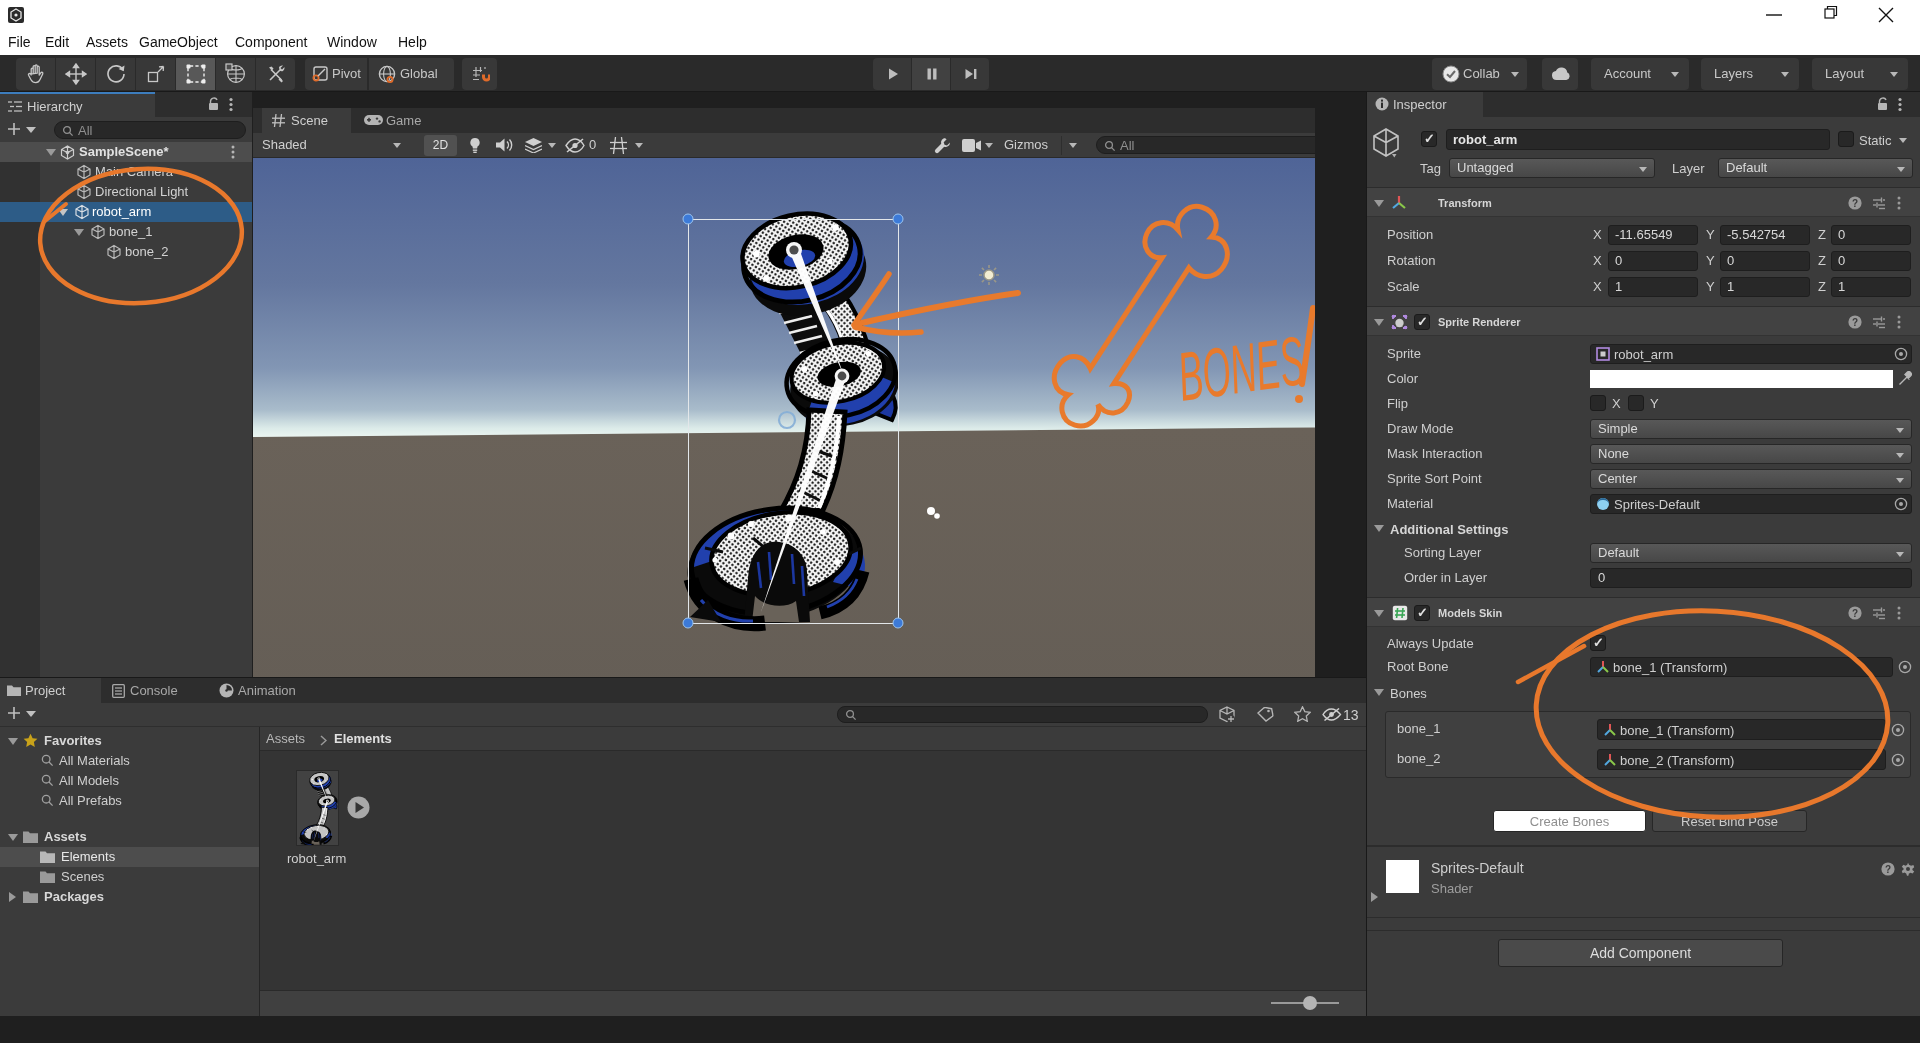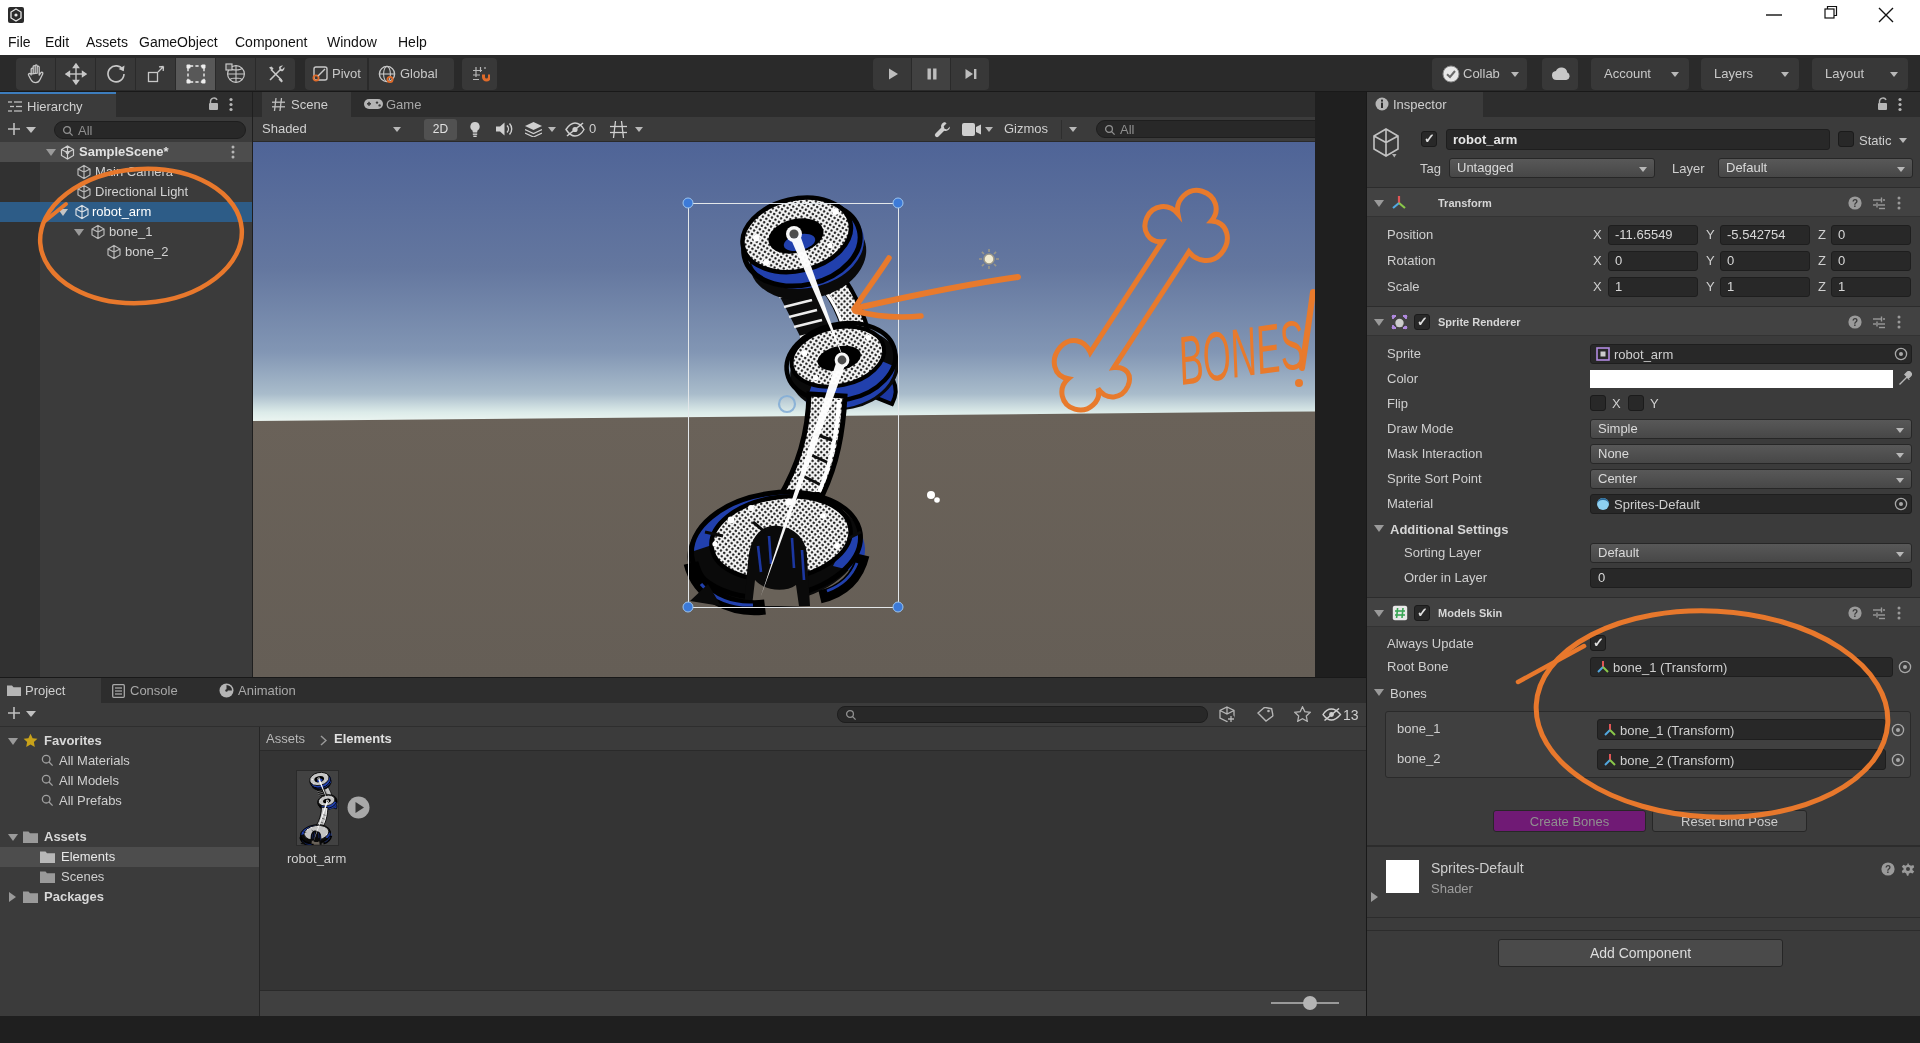--- a/index.html
+++ b/index.html
@@ -15,21 +15,21 @@
 #toolbar{left:0;top:55px;width:1920px;height:37px;background:#2a2a2a;border-bottom:1px solid #191919;}
 .tbtn{position:absolute;top:3px;height:32px;background:#383838;box-shadow:inset -1px 0 0 #2a2a2a;}
 .tbtn svg{position:absolute;left:50%;top:50%;transform:translate(-50%,-50%);}
 .ddtext{position:absolute;font-size:13px;color:#c8c8c8;line-height:32px;}
 
 .tabstrip{position:absolute;background:#2d2d2d;height:25px;}
 .tab{position:absolute;top:0;height:25px;background:#3b3b3b;}
 .tablabel{position:absolute;font-size:13px;color:#cfcfcf;line-height:25px;white-space:nowrap;}
 .tablabel.dim{color:#a8a8a8;}
 #hierarchy{left:0;top:92px;width:252px;height:586px;background:#3b3b3b;}
-#sceneview{left:253px;top:92px;width:1062px;height:586px;background:#3b3b3b;}
+#sceneview{left:253px;top:108px;width:1062px;height:586px;background:#3b3b3b;}
 #inspector{left:1367px;top:92px;width:553px;height:924px;background:#3b3b3b;}
 #project{left:0;top:678px;width:1366px;height:338px;background:#3b3b3b;}
 #statusbar{left:0;top:1016px;width:1920px;height:27px;background:#202020;}
 .vdiv{position:absolute;background:#191919;}
 .row20{position:absolute;height:20px;line-height:20px;font-size:13px;color:#cfcfcf;white-space:nowrap;}
 .field{position:absolute;background:#282828;border:1px solid #1e1e1e;border-radius:3px;
   font-size:13px;color:#d8d8d8;line-height:18px;white-space:nowrap;}
 .drop{position:absolute;background:linear-gradient(#585858,#474747);border:1px solid #272727;border-radius:3px;
   font-size:13px;color:#dadada;line-height:18px;white-space:nowrap;}
 .caret{position:absolute;width:0;height:0;border-left:4px solid transparent;
@@ -202,21 +202,21 @@
       <div class="caret" style="right:11px;top:14px;"></div>
     </div>
     <div class="tbtn" style="left:1812px;width:97px;border-radius:4px;">
       <div class="ddtext" style="left:13px;">Layout</div>
       <div class="caret" style="right:11px;top:14px;"></div>
     </div>
   </div>
 
   <div id="hierarchy" class="abs">
     <div class="tabstrip" style="left:0;top:0;width:252px;"></div>
-    <div class="tab" style="left:0;width:116px;border-top:2px solid #3d7dbd;">
+    <div class="tab" style="left:0;width:155px;border-top:2px solid #3d7dbd;">
       <svg class="abs" style="left:8px;top:6px" width="14" height="13" viewBox="0 0 14 13">
           <g stroke="#c0c0c0" stroke-width="1.3">
             <line x1="0" y1="2" x2="4" y2="2"></line>
             <line x1="6" y1="2" x2="14" y2="2"></line>
             <line x1="2" y1="6.5" x2="6" y2="6.5"></line>
             <line x1="8" y1="6.5" x2="14" y2="6.5"></line>
             <line x1="0" y1="11" x2="4" y2="11"></line>
             <line x1="6" y1="11" x2="14" y2="11"></line>
           </g>
         </svg>
@@ -760,21 +760,21 @@
         <line x1="7" y1="7" x2="7" y2="1" stroke="#e05555" stroke-width="2"></line>
         <line x1="7" y1="7" x2="2" y2="12" stroke="#52a8e0" stroke-width="2"></line>
         <line x1="7" y1="7" x2="12" y2="12" stroke="#8ac84a" stroke-width="2"></line>
       </svg>
     <div class="txt" style="left:253px;top:661px;">bone_2 (Transform)</div>
     <svg class="abs" style="left:524px;top:661px" width="14" height="14" viewBox="0 0 14 14">
         <circle cx="7" cy="7" r="5.6" fill="none" stroke="#a8a8a8" stroke-width="1.3"></circle>
         <circle cx="7" cy="7" r="2" fill="#a8a8a8"></circle>
       </svg>
 
-    <div class="abs" style="left:126px;top:718px;width:153px;height:22px;background:#701a75;border:1px solid #272727;border-radius:3px;text-align:center;line-height:21px;font-size:13px;color:#8f8f8f;">Create Bones</div>
+    <div class="abs" style="left:126px;top:718px;width:153px;height:22px;background:#ffffff;border:1px solid #272727;border-radius:3px;text-align:center;line-height:21px;font-size:13px;color:#8f8f8f;">Create Bones</div>
     <div class="abs" style="left:285px;top:718px;width:155px;height:22px;background:#464646;border:1px solid #272727;border-radius:3px;text-align:center;line-height:21px;font-size:13px;color:#cccccc;">Reset Bind Pose</div>
     <div class="abs" style="left:0;top:753px;width:553px;height:2px;background:#2c2c2c;"></div>
 
     <div class="abs" style="left:19px;top:768px;width:33px;height:33px;background:#ffffff;"></div>
     <div class="txt" style="left:64px;top:768px;font-size:14px;">Sprites-Default</div>
     <svg class="abs" style="left:514px;top:770px" width="14" height="14" viewBox="0 0 14 14">
         <circle cx="7" cy="7" r="6.6" fill="#9a9a9a"></circle>
         <text x="7" y="10.5" font-size="10" font-weight="bold" text-anchor="middle" fill="#3b3b3b" font-family="Liberation Sans">?</text>
       </svg>
     <svg class="abs" style="left:534px;top:770px" width="14" height="14" viewBox="0 0 14 14">

